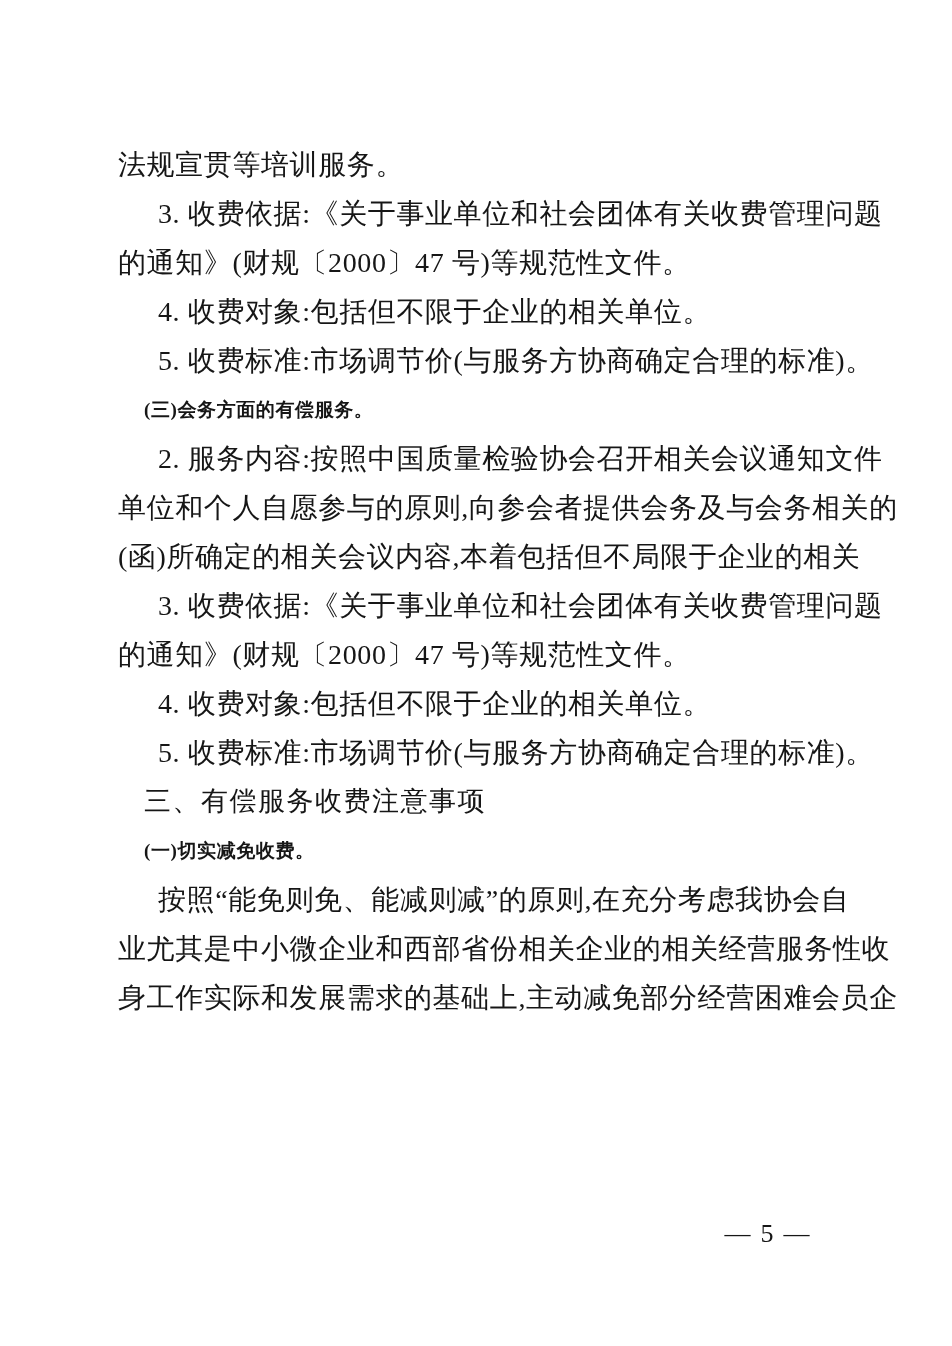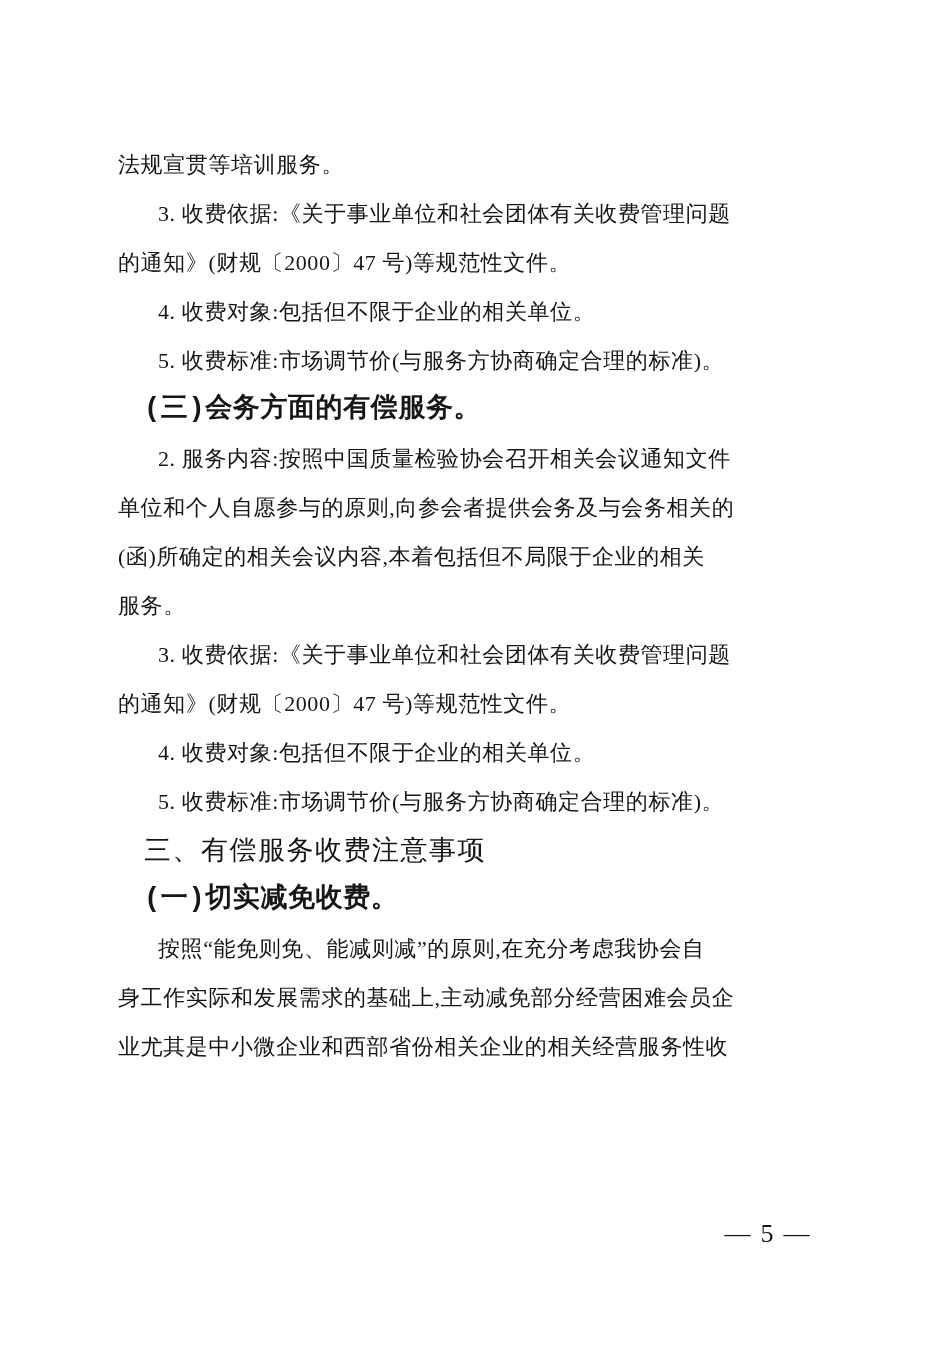--- a/index.html
+++ b/index.html
@@ -18,36 +18,36 @@
   }
   .doc-body {
     position: absolute;
     left: 118px;
     top: 140px;
     width: 740px;
   }
   .line {
     height: 49px;
     line-height: 49px;
-    font-size: 22px;
+    font-size: 28px;
     letter-spacing: 0.6px;
     white-space: nowrap;
     color: #161616;
   }
   
   .line.ind-first { padding-left: 40px; }
   
   .line.ind-heading { padding-left: 26px; }
   
   .style-body { font-weight: normal; }
   
   .style-heading-kai {
     font-weight: bold;
-    font-size: 27px;
-    font-family: Liberation Mono, monospace;
+    font-size: 19px;
+    font-family: Liberation Serif, serif;
   }
   
   .style-heading-hei {
     font-weight: normal;
     font-size: 27px;
     font-family: "Liberation Sans", sans-serif;
     letter-spacing: 1.5px;
   }
   .page-footer {
     position: absolute;
@@ -73,29 +73,28 @@
 
   <div class="line style-body">法规宣贯等培训服务。</div>
       <div class="line style-body ind-first">3. 收费依据:《关于事业单位和社会团体有关收费管理问题</div>
       <div class="line style-body">的通知》(财规〔2000〕47 号)等规范性文件。</div>
       <div class="line style-body ind-first">4. 收费对象:包括但不限于企业的相关单位。</div>
       <div class="line style-body ind-first">5. 收费标准:市场调节价(与服务方协商确定合理的标准)。</div>
       <div class="line style-heading-kai ind-heading">(三)会务方面的有偿服务。</div>
       <div class="line style-body ind-first">2. 服务内容:按照中国质量检验协会召开相关会议通知文件</div>
       <div class="line style-body">单位和个人自愿参与的原则,向参会者提供会务及与会务相关的</div>
       <div class="line style-body">(函)所确定的相关会议内容,本着包括但不局限于企业的相关</div>
-      <div class="line style-body">服务。</div>
       <div class="line style-body ind-first">3. 收费依据:《关于事业单位和社会团体有关收费管理问题</div>
       <div class="line style-body">的通知》(财规〔2000〕47 号)等规范性文件。</div>
       <div class="line style-body ind-first">4. 收费对象:包括但不限于企业的相关单位。</div>
       <div class="line style-body ind-first">5. 收费标准:市场调节价(与服务方协商确定合理的标准)。</div>
       <div class="line style-heading-hei ind-heading">三、有偿服务收费注意事项</div>
       <div class="line style-heading-kai ind-heading">(一)切实减免收费。</div>
       <div class="line style-body ind-first">按照“能免则免、能减则减”的原则,在充分考虑我协会自</div>
+      <div class="line style-body">业尤其是中小微企业和西部省份相关企业的相关经营服务性收</div>
       <div class="line style-body">身工作实际和发展需求的基础上,主动减免部分经营困难会员企</div>
-      <div class="line style-body">业尤其是中小微企业和西部省份相关企业的相关经营服务性收</div>
     </main>
 
   <div class="page-footer">
     <span class="dash">—</span><span class="num">5</span><span class="dash">—</span>
   </div>
 
 </div>
 
 </body></html>

